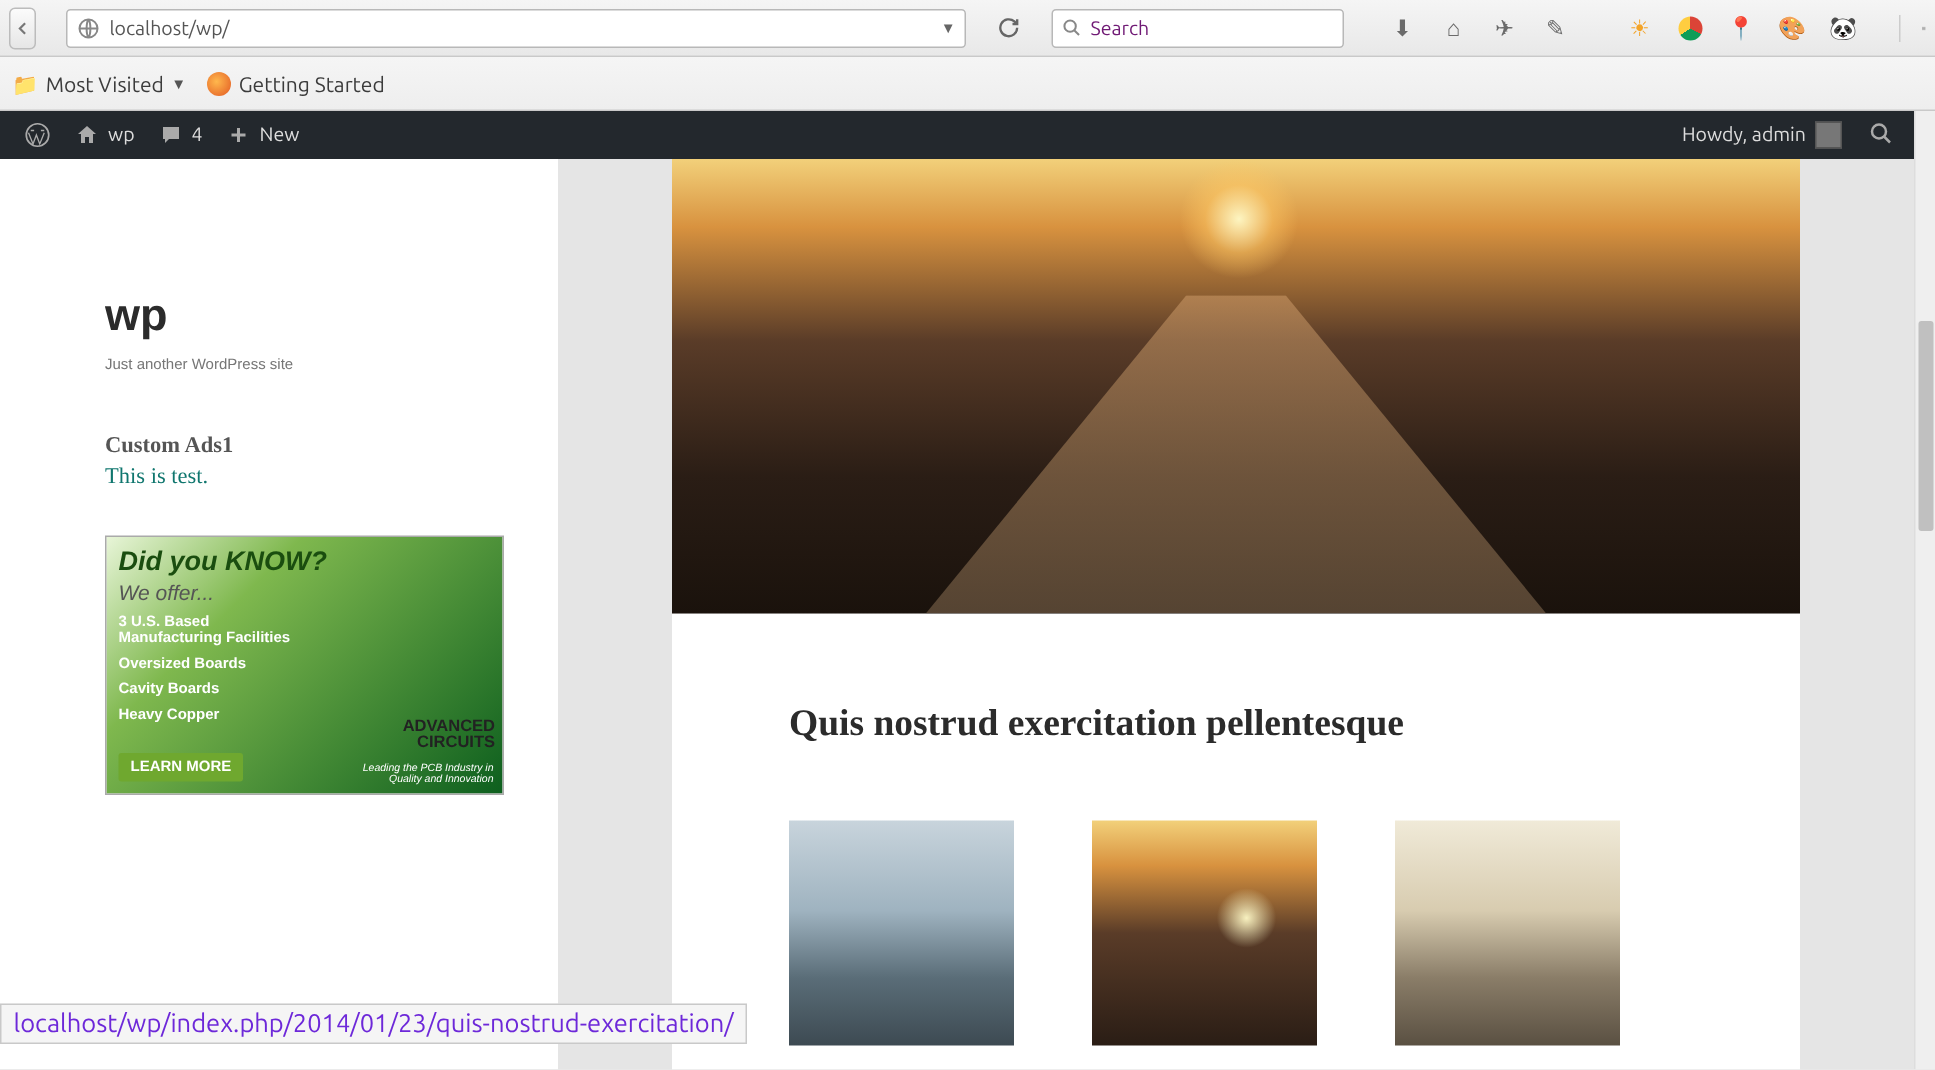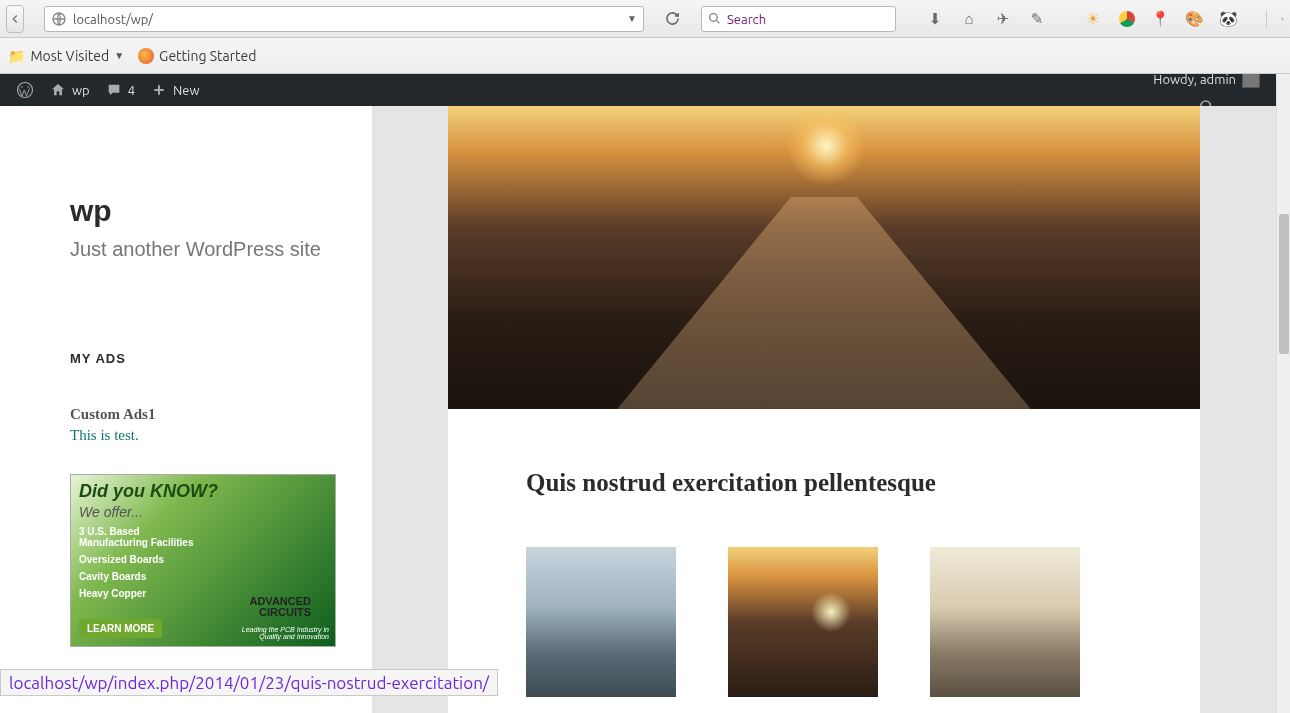--- a/index.html
+++ b/index.html
@@ -22,38 +22,38 @@
 .bm-dd { font-size:10px; color:#555; }
 
 
 .viewport { position: relative; height: 639px; overflow: hidden; }
 .scrollbar { position:absolute; right:0; top:0; width:14px; height:100%; background:#efefef; border-left:1px solid #ddd; }
 .scrollbar-thumb { position:absolute; right:1px; top:140px; width:10px; height:140px; background:#c0c0c0; border-radius:2px; }
 
 
 .wp-adminbar { position:absolute; top:0; left:0; right:14px; height: 32px; background: #23282d; color: #eee; display: flex; align-items: center; font-size: 13px; padding: 0 8px; }
 .ab-item { display: flex; align-items: center; gap: 6px; padding: 0 8px; height: 32px; color: #ddd; }
-.ab-right { margin-left: auto; display:flex; align-items:center; gap:4px;flex-direction:column; }
+.ab-right { margin-left: auto; display:flex; align-items:center; gap:4px; }
 .ab-avatar { width:18px; height:18px; background:#777; border:1px solid #555; }
 .ab-search { font-size:15px; color:#aaa; padding:0 6px; }
 
 
 .page { position:absolute; top:32px; left:0; right:14px; bottom:0; background:#e5e5e5; display:flex; }
 .sidebar { width: 372px; background:#fff; padding: 88px 30px 30px 70px; color:#2b2b2b; font-family: Georgia, serif; }
 .site-title { font-size: 30px; font-weight: 700; font-family: Arial, sans-serif; margin-bottom: 10px; }
-.tagline { font-size: 20px; color:#767676; font-family: Arial, sans-serif; }
+.tagline { font-size: 10px; color:#767676; font-family: Arial, sans-serif; }
 .widget-title { margin-top: 90px; font-size: 13px; font-weight:700; letter-spacing: 1px; font-family: Arial, sans-serif; }
 .ad-title { margin-top: 40px; font-size: 15px; font-weight:700; color:#555; }
 .ad-text { font-size: 15px; color:#0f766e; margin-top:4px; }
 .ad-box { margin-top: 30px; width: 266px; height: 173px; border:1px solid #aaa; background: linear-gradient(135deg, #e8f5d8 0%, #7fb84e 30%, #0d5f1e 100%); position:relative; color:#fff; font-family: Arial, sans-serif; font-size:11px; padding:6px 8px; }
 .ad-head { font-size:18px; font-style:italic; font-weight:700; color:#1a4d0f; }
 .ad-sub { font-size:14px; font-style:italic; color:#555; margin-top:2px; }
 .ad-li { font-weight:700; font-size:10px; margin-top:6px; }
 .ad-learn { position:absolute; bottom:8px; left:8px; background:#6fa82f; color:#fff; padding:4px 8px; font-size:10px; font-weight:700; border-radius:2px; }
-.ad-logo { position:absolute; bottom:28px; right:24px; color:#222; font-size:11px; font-weight:700; text-align:right; line-height:1; }
+.ad-logo { position:absolute; bottom:28px; right:5px; color:#222; font-size:11px; font-weight:700; text-align:right; line-height:1; }
 .ad-tag { position:absolute; bottom:6px; right:6px; color:#fff; font-size:7px; font-style:italic; text-align:right; width:100px; }
 
 .content { flex:1; background:#e5e5e5; padding: 0 76px 0 76px; position:relative; }
 .hero { height: 303px; background: linear-gradient(180deg, #f2d07a 0%, #d8923f 15%, #5a3c28 40%, #2a1d15 70%, #1a120c 100%); position:relative; overflow:hidden; }
 .hero::before { content:""; position:absolute; top:0; left:45%; width:80px; height:80px; background: radial-gradient(circle, rgba(255,250,200,0.95) 0%, rgba(255,200,100,0.5) 40%, transparent 70%); }
 .hero-road { position:absolute; bottom:0; left:50%; transform:translateX(-50%); width:55%; height:70%; background: linear-gradient(180deg, rgba(200,150,100,0.6) 0%, rgba(100,80,60,0.8) 100%); clip-path: polygon(42% 0%, 58% 0%, 100% 100%, 0% 100%); }
 .article { background:#fff; margin-top:0; padding:60px 78px 40px; }
 .article-title { font-family: Georgia, serif; font-size: 25px; font-weight:700; color:#2b2b2b; }
 .thumbs { display:flex; gap:52px; margin-top:50px; }
 .thumb { width:150px; height:150px; }
@@ -165,21 +165,20 @@
             <path d="m21 21-6-6"></path>
           </svg>
       </span>
     </div>
   </div>
 
   <div class="page">
     <aside class="sidebar">
       <h1 class="site-title">wp</h1>
       <div class="tagline">Just another WordPress site</div>
-      <h2 class="widget-title">MY ADS</h2>
       <div class="ad-title">Custom Ads1</div>
       <div class="ad-text">This is test.</div>
       <div class="ad-box">
         <div class="ad-head">Did you KNOW?</div>
         <div class="ad-sub">We offer...</div>
         <div class="ad-li">3 U.S. Based</div>
         <div class="ad-li" style="margin-top:0;">Manufacturing Facilities</div>
         <div class="ad-li">Oversized Boards</div>
         <div class="ad-li">Cavity Boards</div>
         <div class="ad-li">Heavy Copper</div>

